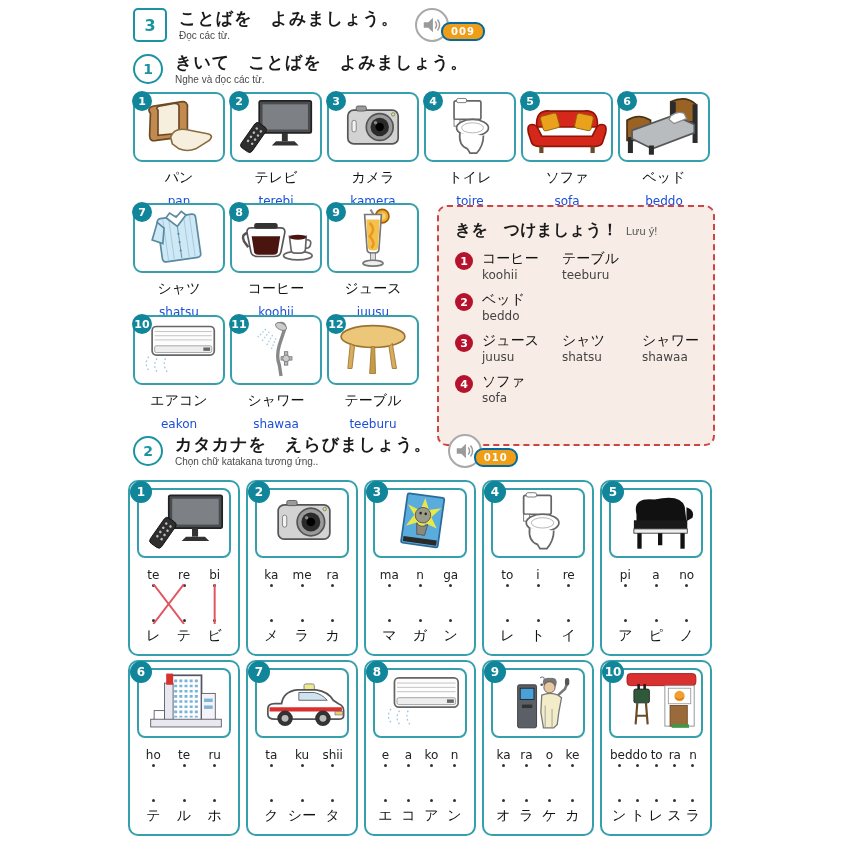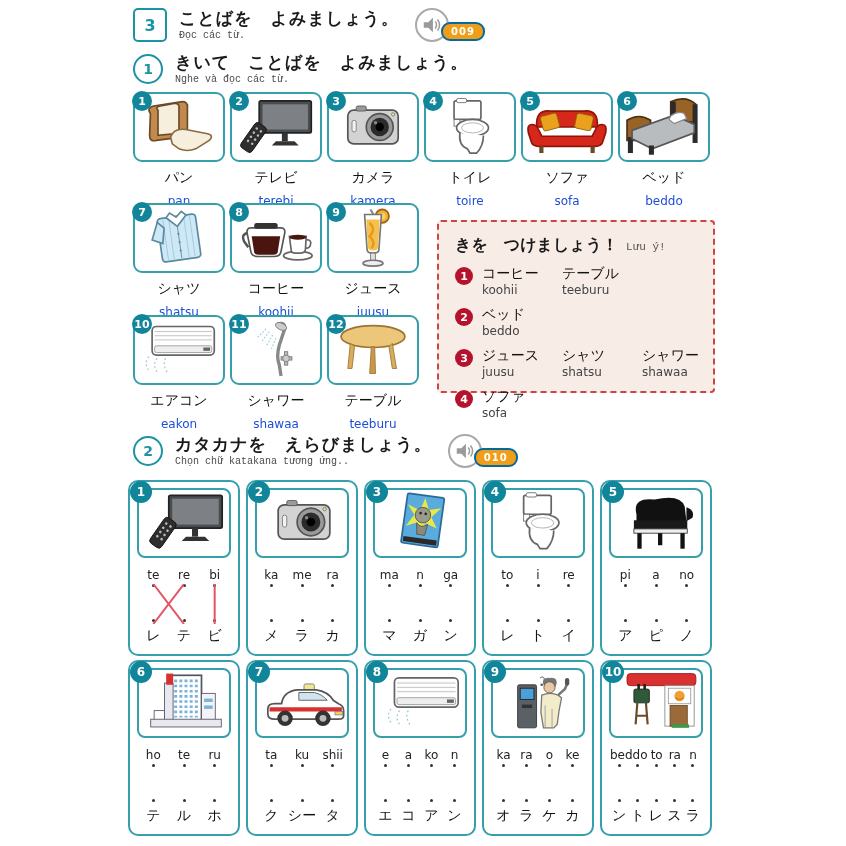--- a/index.html
+++ b/index.html
@@ -1,18 +1,18 @@
 <!DOCTYPE html>
 <html><head>
 <meta charset="utf-8">
 <style>
   html,body{margin:0;padding:0;background:#fff;}
   #page{position:relative;width:846px;height:846px;background:#fff;overflow:hidden;
         font-family:"DejaVu Sans","Liberation Sans",sans-serif;color:#1a1a1a;}
-  .serif{font-family:Liberation Mono, monospace;}
+  .serif{font-family:Liberation Sans, sans-serif;}
 
   
   .hdr{position:absolute;display:flex;align-items:flex-start;gap:12px;}
   #hdr3{left:133px;top:8px;}
   #sec1{left:133px;top:52px;}
   #sec2{left:133px;top:434px;}
   .numbox{width:30px;height:30px;border:2px solid #1b93a3;border-radius:5px;color:#1b93a3;
           font-weight:bold;font-size:16px;display:flex;align-items:center;justify-content:center;background:#fff;}
   .numcirc{width:26px;height:26px;border:2px solid #1b93a3;border-radius:50%;color:#1b93a3;
           font-weight:bold;font-size:14px;display:flex;align-items:center;justify-content:center;background:#fff;margin-top:2px;}
@@ -32,22 +32,22 @@
   #vrow1{top:92px;} #vrow2{top:203px;} #vrow3{top:315px;}
   .vcol{width:92px;text-align:center;}
   .vcard{position:relative;width:92px;height:70px;border:2px solid #35a0ac;border-radius:9px;background:#fff;box-sizing:border-box;}
   .vcard svg{position:absolute;left:2px;top:2px;width:84px;height:62px;}
   .vnum{position:absolute;left:-3px;top:-3px;width:20px;height:20px;border-radius:50%;background:#11869a;color:#fff;
         font-size:11px;font-weight:bold;display:flex;align-items:center;justify-content:center;z-index:2;}
   .vkana{font-size:14px;margin-top:7px;color:#111;text-align:center;}
   .vroma{font-size:12px;color:#1d4ed8;margin-top:7px;}
 
   
-  #notebox{position:absolute;left:437px;top:220px;width:278px;height:173px;background:#f8ece6;
-           border:2px dashed #cc4444;border-radius:4px;padding:13px 16px;box-sizing:border-box;}
+  #notebox{position:absolute;left:437px;top:205px;width:278px;height:241px;background:#f8ece6;
+           border:2px dashed #cc4444;border-radius:10px;padding:13px 16px;box-sizing:border-box;}
   .ntitlerow{display:flex;align-items:baseline;gap:8px;}
   .ntitle{font-size:16px;font-weight:bold;}
   .nsub{font-size:11px;color:#555;}
   .nitem{display:flex;gap:9px;margin-top:9px;align-items:flex-start;}
   .nnum{flex:0 0 18px;width:18px;height:18px;border-radius:50%;background:#b5122e;color:#fff;font-size:11px;
         font-weight:bold;display:flex;align-items:center;justify-content:center;margin-top:2px;}
   .nterms{display:flex;}
   .nterm{min-width:76px;margin-right:4px;}
   .nkana{font-size:14px;color:#111;}
   .nroma{font-size:12px;color:#444;}

